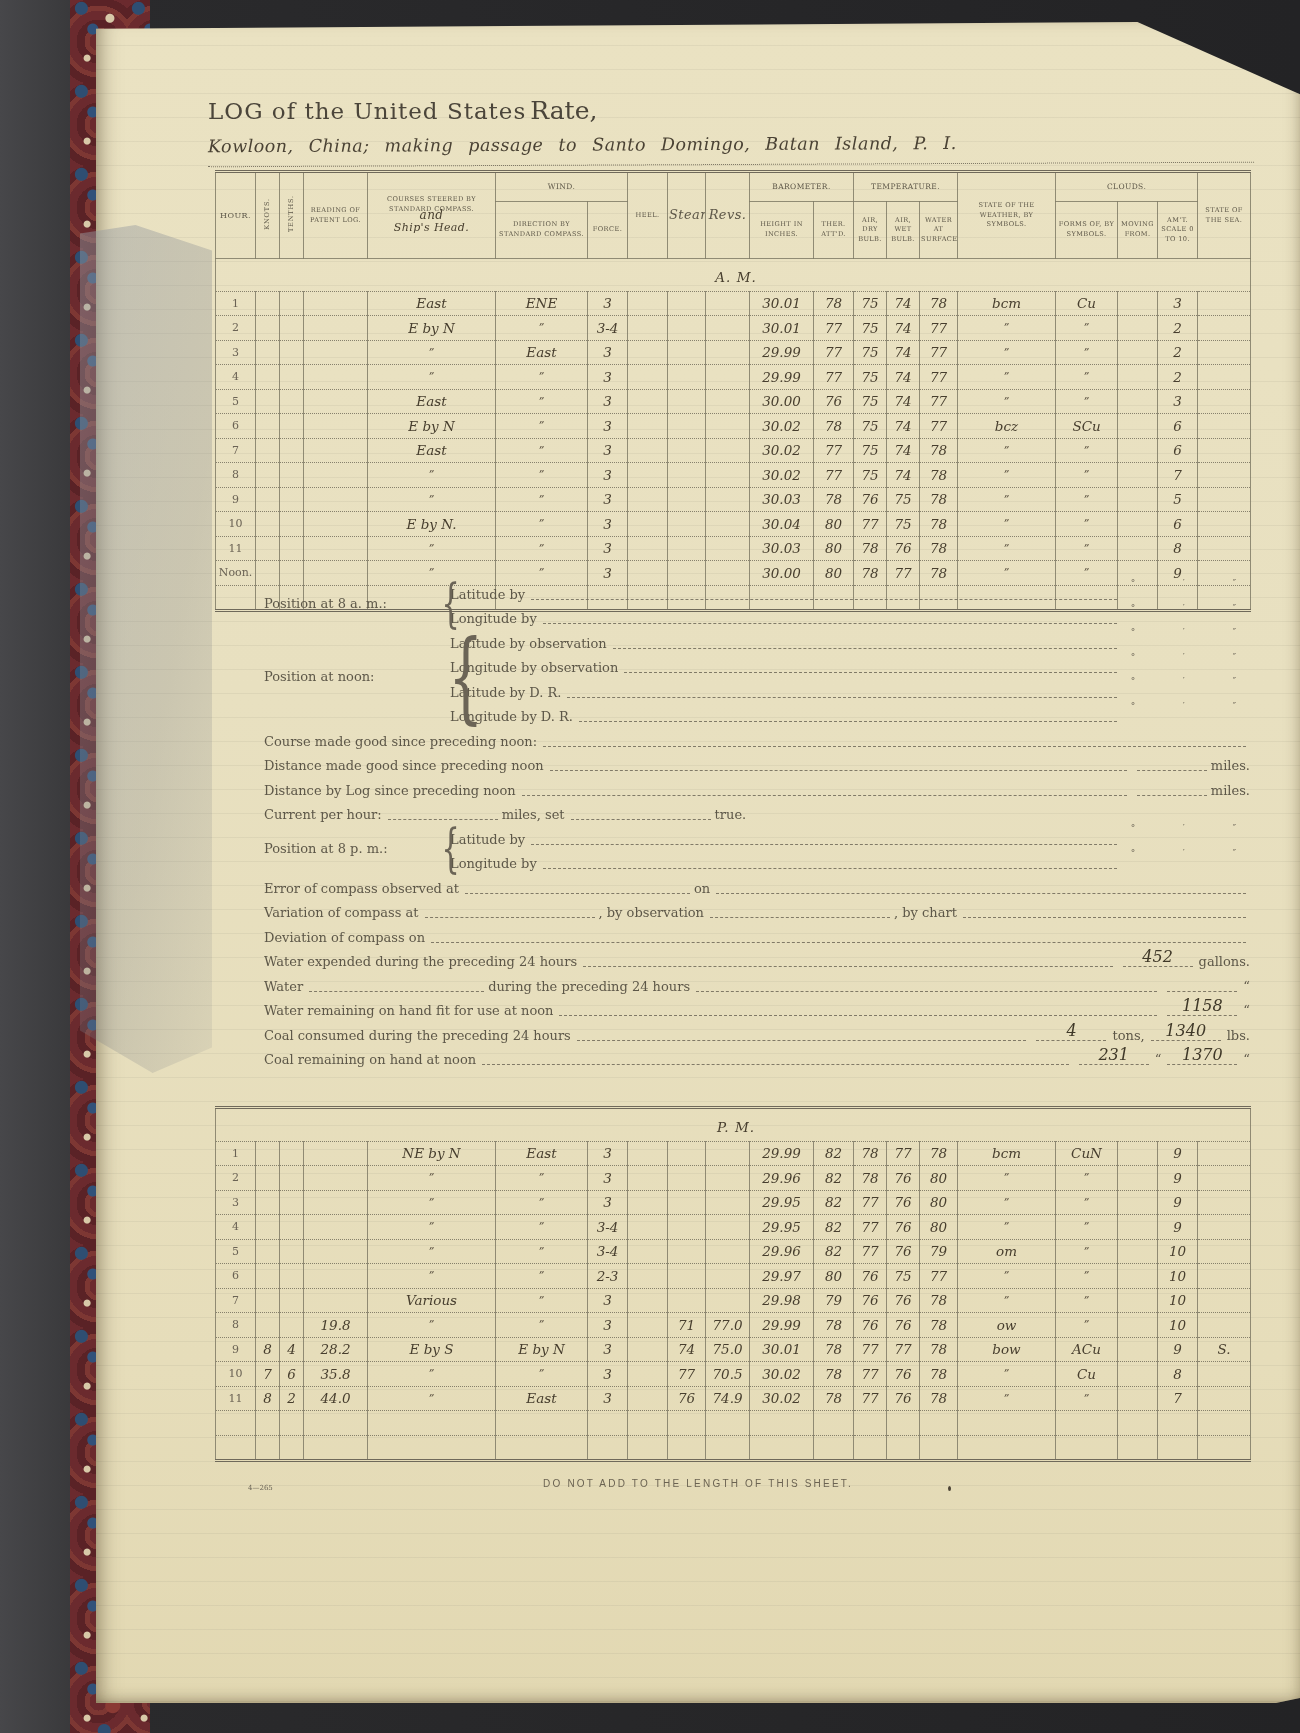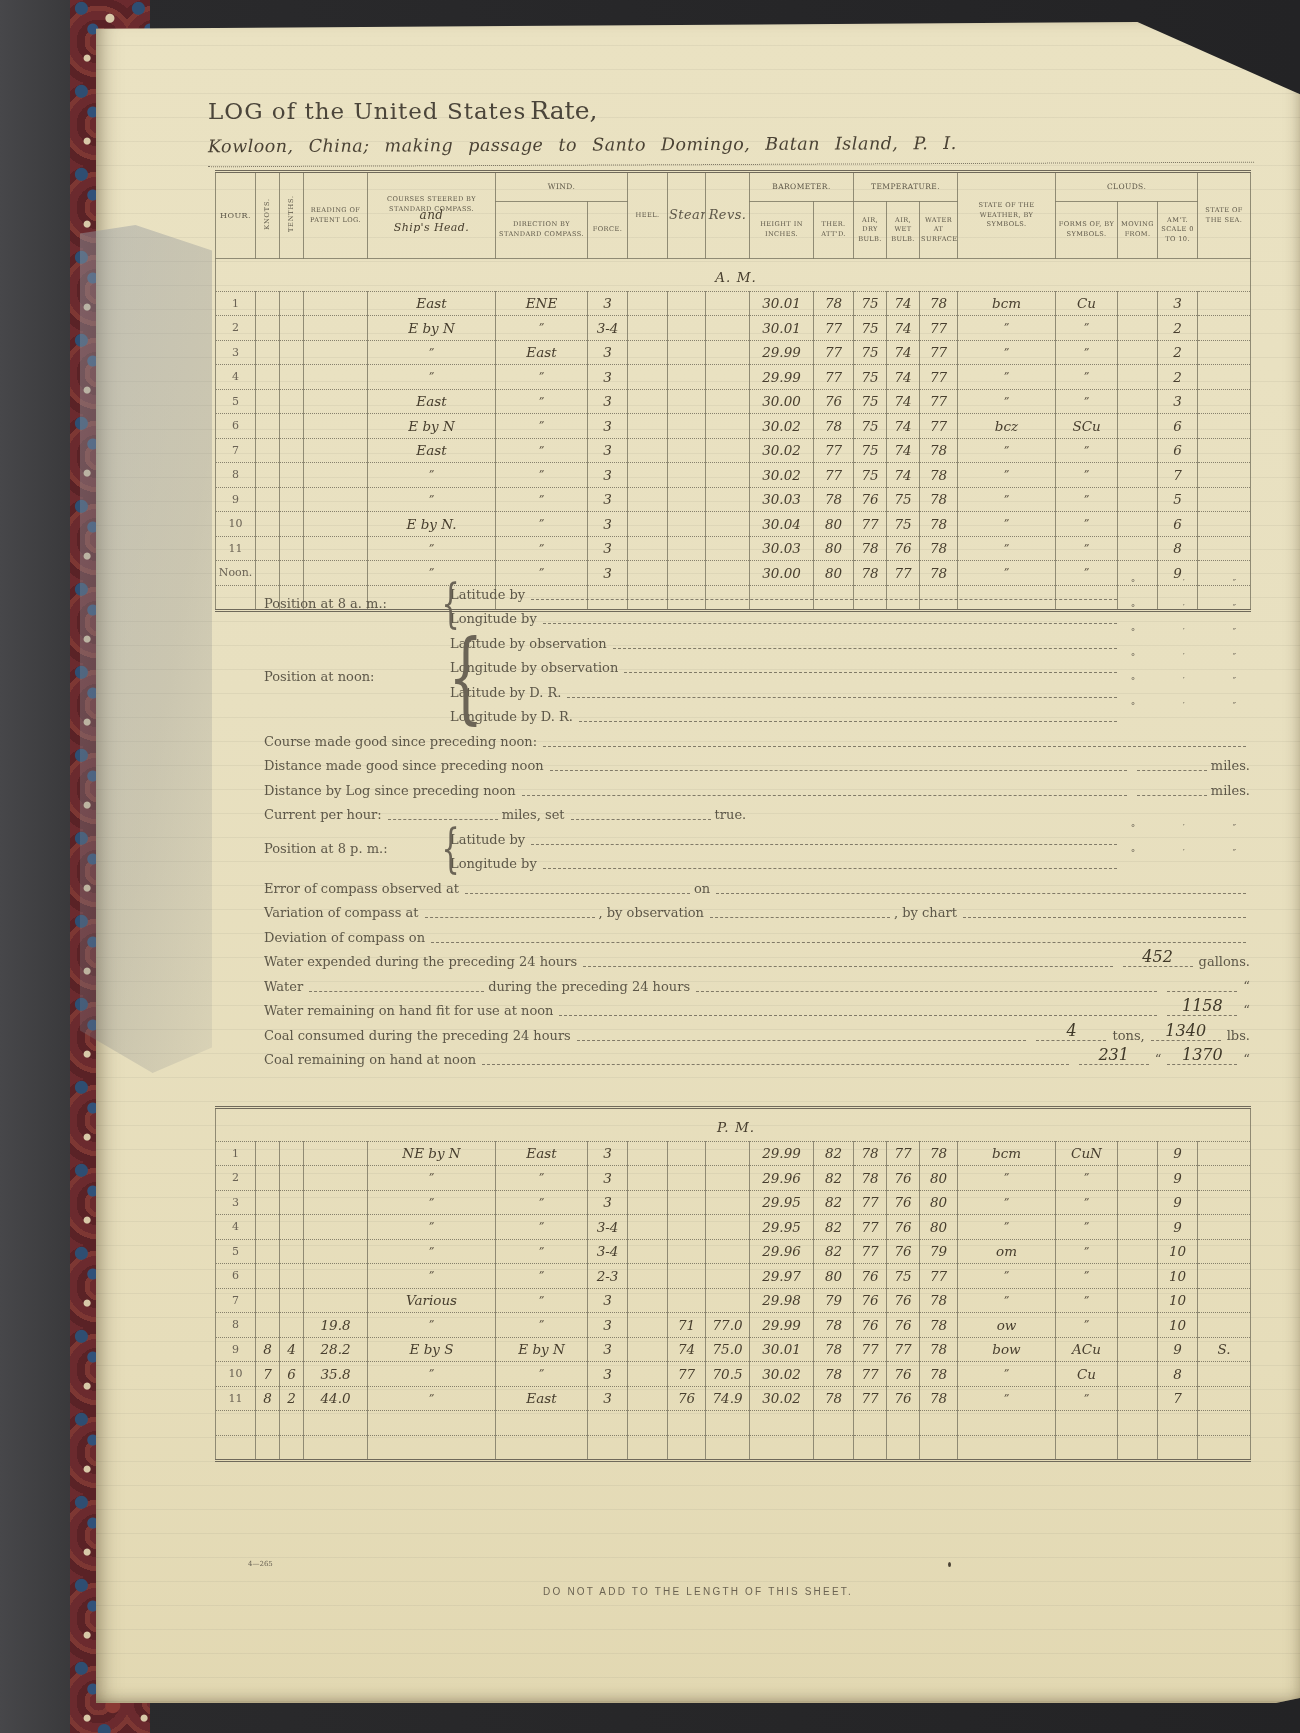--- a/index.html
+++ b/index.html
@@ -86,24 +86,24 @@
     font-style:italic;font-size:16px;color:#3f3828;min-width:70px;}
   .fl .unit{padding-bottom:1px;text-align:right;}
   .deg{font-size:9px;letter-spacing:14px;white-space:pre;align-self:flex-start;margin-left:10px;color:#6b6456;}
   .pos-group{position:relative;padding-left:186px;}
   .pos-group .group-label{position:absolute;left:0;top:50%;transform:translateY(-50%);}
   .brace{position:absolute;left:170px;top:50%;transform:translateY(-50%) scaleX(.55);font-weight:100;color:#6b6456;}
   .b2{font-size:52px;}
   .b4{font-size:100px;}
   .hand{font-style:italic;color:#3f3828;}
   
-  .footer{position:absolute;left:0;top:1532px;width:1204px;}
+  .footer{position:absolute;left:0;top:1456px;width:1204px;}
   .formno{position:absolute;left:152px;top:6px;font-size:7px;color:#6b6456;}
   .footnote{text-align:center;font-family:"Liberation Sans","DejaVu Sans",sans-serif;
-    font-size:10px;letter-spacing:2.2px;color:#6b6352;margin-top:32px;}
+    font-size:10px;letter-spacing:2.2px;color:#6b6352;}
   .inkdot{position:absolute;left:852px;top:8px;width:3px;height:5px;background:#4a4234;border-radius:50%;}
 </style>
 </head>
 <body>
 
 <div class="marble"></div>
 <div class="glassine"></div>
 
 <div class="page">
 

